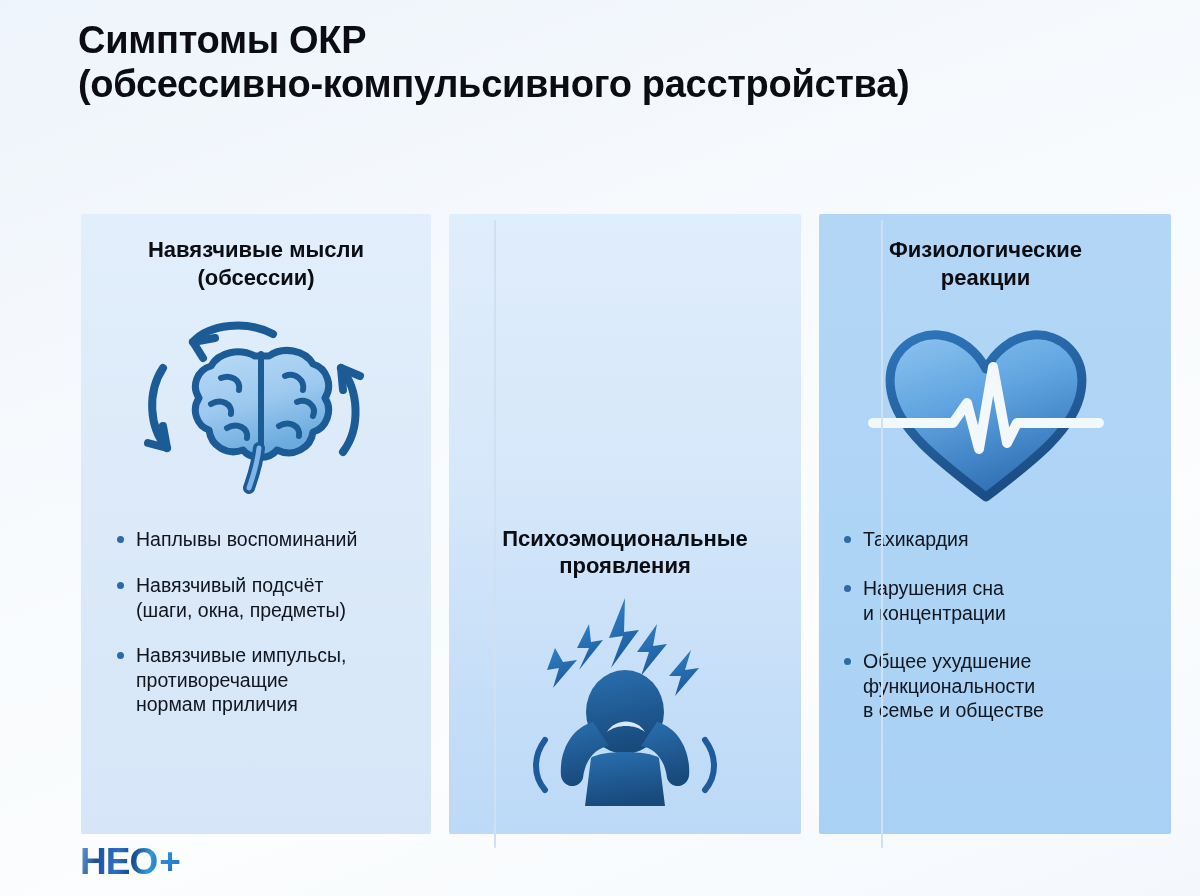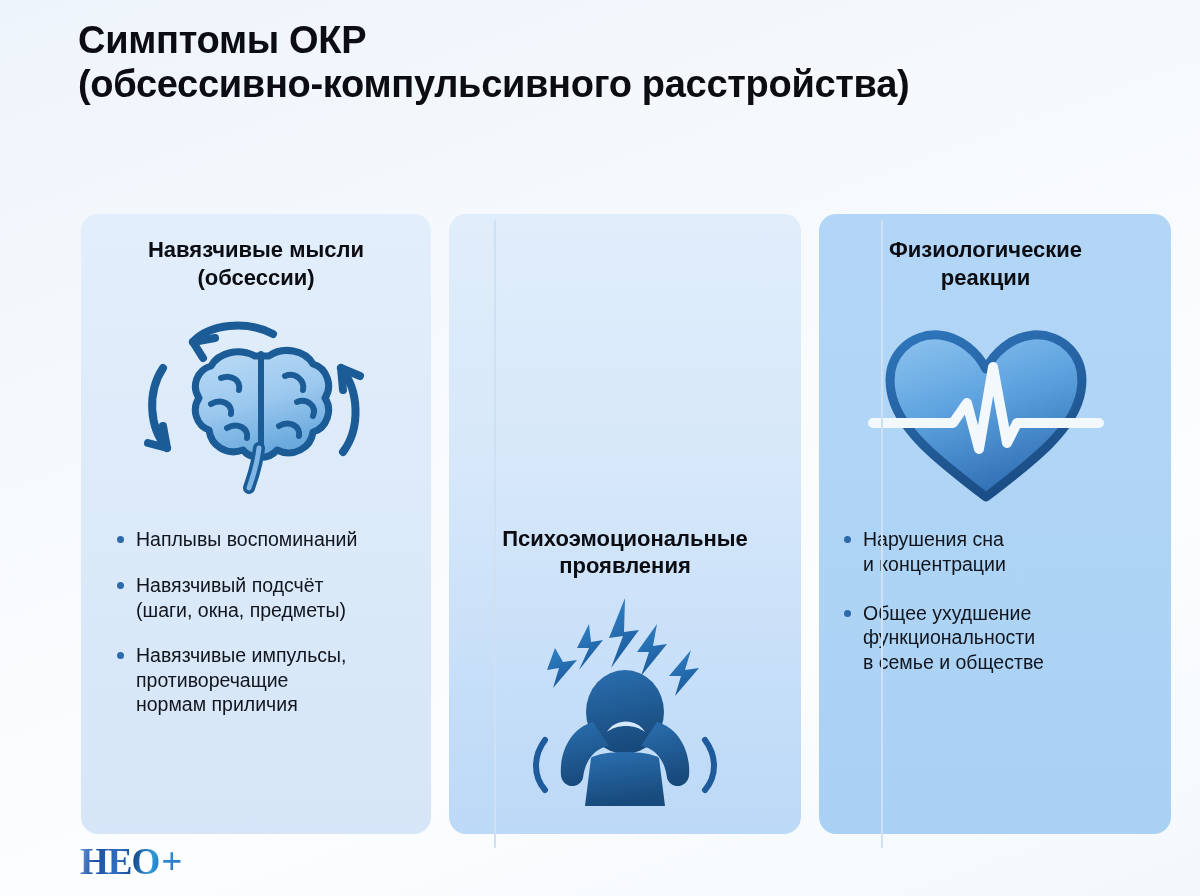--- a/index.html
+++ b/index.html
@@ -57,21 +57,21 @@
     left: 45px;
     top: 214px;
     width: 1112px;
     height: 620px;
     display: flex;
     align-items: stretch;
   }
 
   .card {
     position: relative;
-    border-radius: 17px;
+    border-radius: 2px;
     box-sizing: border-box;
     padding: 22px 26px 18px 26px;
     display: flex;
     flex-direction: column;
   }
   .card-1 {
     width: 350px;
     background: linear-gradient(180deg, #e2eefb 0%, #dceaf9 45%, #d6e6f8 100%);
   }
   .card-2 {
@@ -149,21 +149,20 @@
   .card-2 .bullets li { margin-bottom: 24px; }
   .card-3 .bullets li { margin-bottom: 24px; }
 
   
   .logo {
     position: absolute;
     left: 44px;
     bottom: 16px;
     display: flex;
     align-items: center;
-    font-family: Liberation Serif, serif;
   }
   .logo-text {
     font-size: 37px;
     font-weight: bold;
     letter-spacing: -1px;
     line-height: 1;
     background: linear-gradient(100deg, #6f9ede 0%, #1d4f9e 22%, #2f6fc4 48%, #17498f 66%, #2f9ad6 88%, #1f72c4 100%);
     -webkit-background-clip: text;
     background-clip: text;
     color: transparent;
@@ -309,20 +308,21 @@
                    C 24 44 50 22 78 24
                    C 100 26 117 42 125 58
                    C 133 42 150 26 172 24
                    C 200 22 226 44 220 80
                    C 214 118 172 150 125 186 Z" fill="url(#heartGrad)" stroke="url(#heartStroke)" stroke-width="9" stroke-linejoin="round"></path>
 
           <path d="M12 112 L92 112 L106 92 L118 138 L132 56 L146 132 L156 112 L238 112" fill="none" stroke="#f3f8fd" stroke-width="10" stroke-linecap="round" stroke-linejoin="round"></path>
         </svg>
       </div>
       <ul class="bullets">
+        <li>Тахикардия</li>
         <li>Нарушения сна
 и концентрации</li>
         <li>Общее ухудшение
 функциональности
 в семье и обществе</li>
       </ul>
     </div>
 
     <div class="divider divider-1"></div>
     <div class="divider divider-2"></div>

